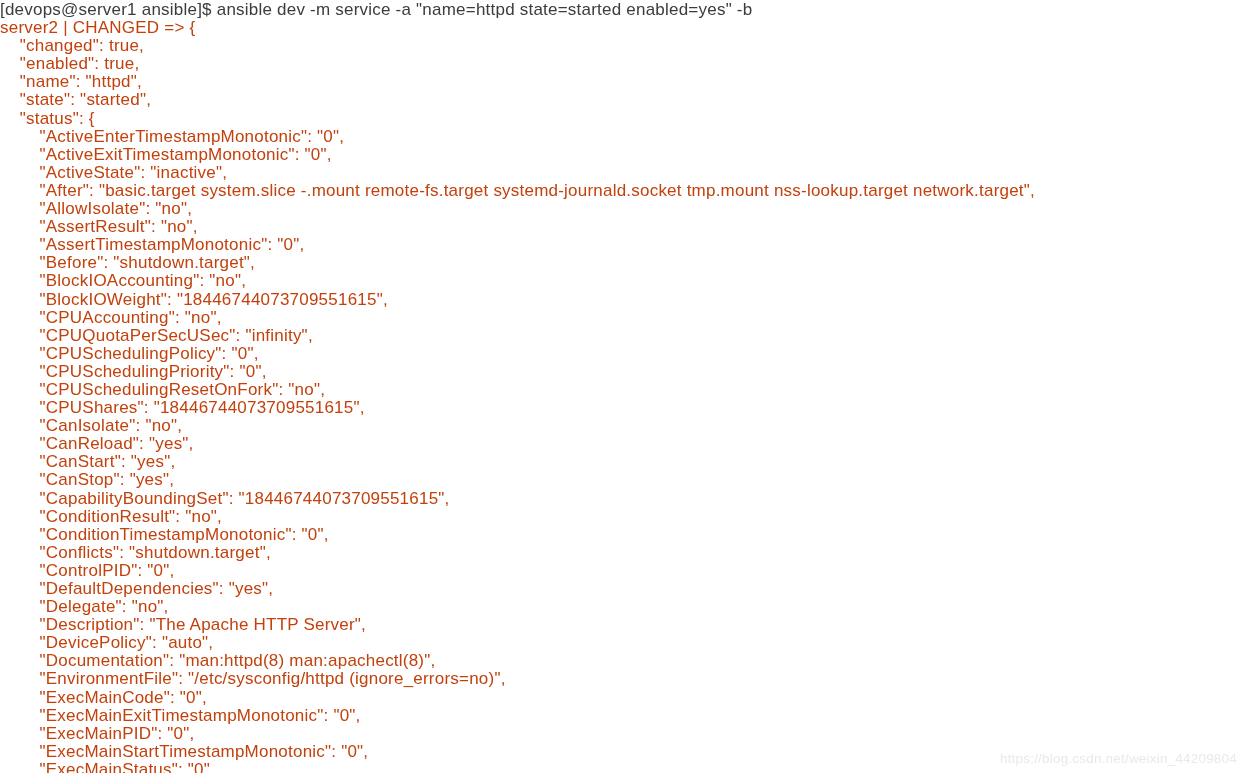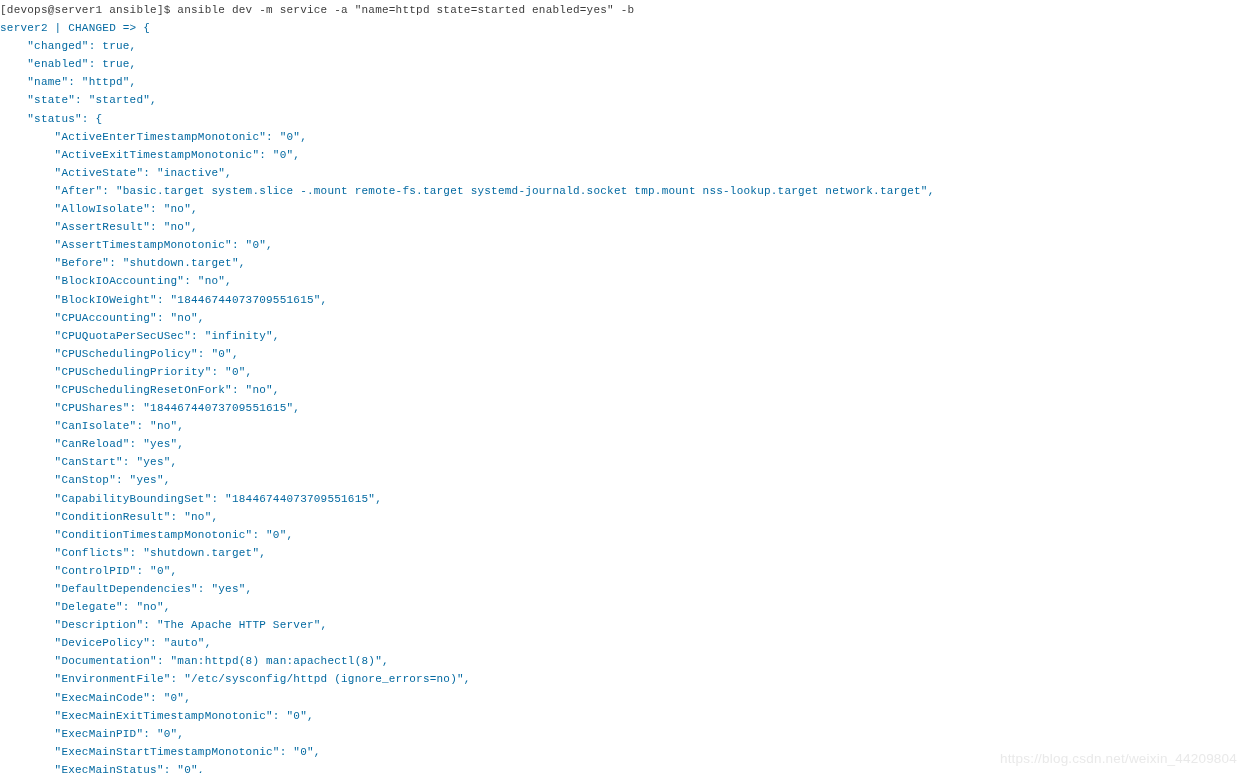--- a/index.html
+++ b/index.html
@@ -29,28 +29,28 @@
     position: absolute;
     top: 1px;
     left: 0;
     width: 1253px;
   }
 
   .line {
     display: block;
     height: 18.1px;
     line-height: 18.1px;
-    font-size: 11px;
+    font-size: 17px;
     letter-spacing: 0.22px;
     white-space: pre;
-    font-family: Liberation Mono, monospace;
+    font-family: Liberation Sans, sans-serif;
   }
 
   .line.prompt  { color: #3c3c3c; }
-  .line.output  { color: #0369a1; }
+  .line.output  { color: #c2410c; }
 
   .watermark {
     position: absolute;
     right: 16px;
     bottom: 7px;
     font-family: "Liberation Sans", sans-serif;
     font-size: 13.5px;
     color: #e9e9e9;
     letter-spacing: 0.2px;
     white-space: pre;

